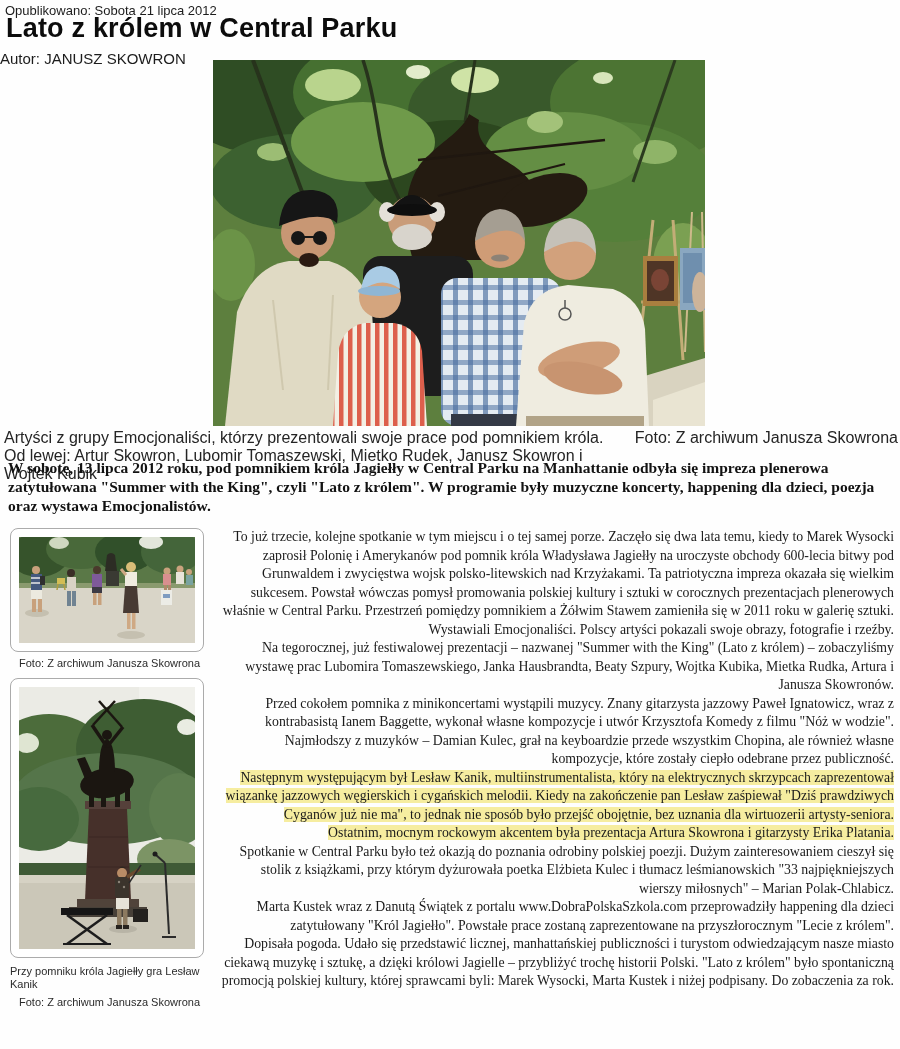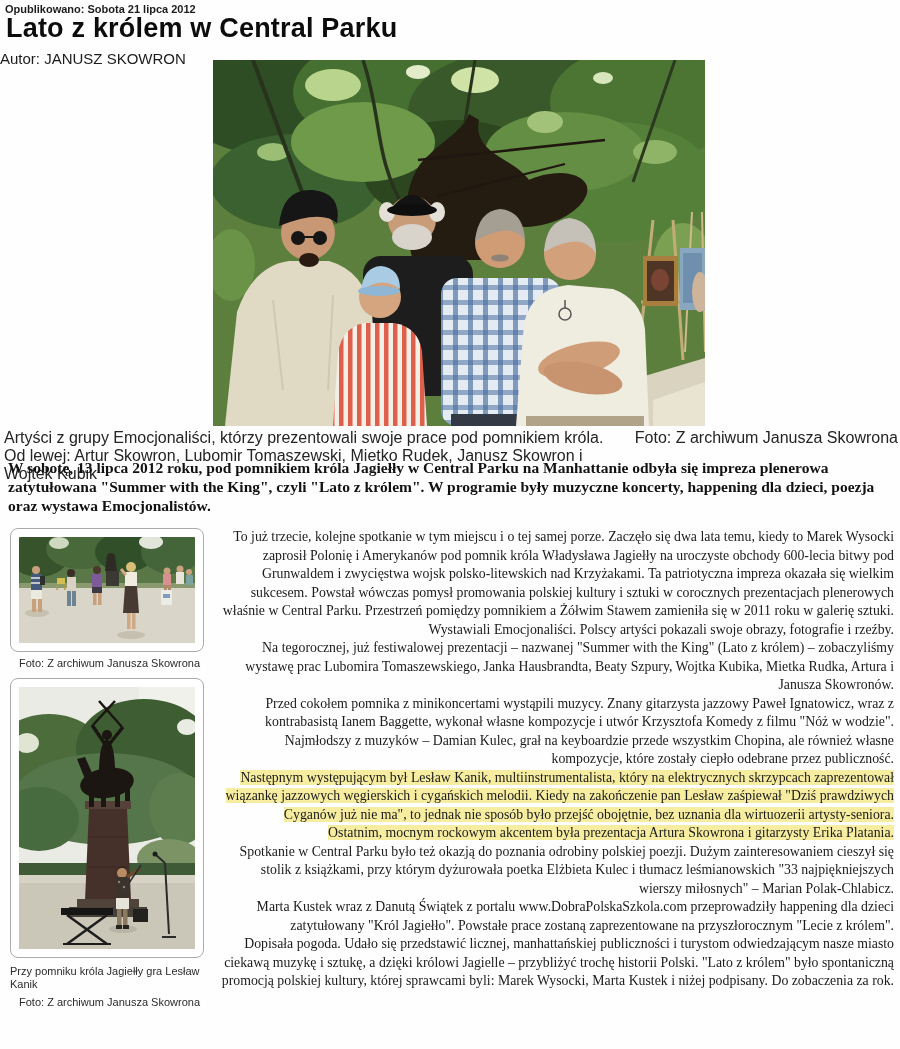--- a/index.html
+++ b/index.html
@@ -1,20 +1,20 @@
 <!DOCTYPE html>
 <html lang="pl"><head>
 <meta charset="utf-8">
 <style>
   html,body{margin:0;padding:0;background:#ffffff;}
   .page{
     position:relative;width:900px;height:1049px;background:#fefefe;
     overflow:hidden;font-family:"Liberation Sans",sans-serif;color:#1f1f1f;
   }
-  .published{position:absolute;left:5px;top:3px;font-size:11px;color:#1c1c1c;font-weight:bold;}
+  .published{position:absolute;left:5px;top:3px;font-size:13px;color:#1c1c1c;}
   .title{position:absolute;left:6px;top:13px;margin:0;
     font-family:Liberation Sans, sans-serif;font-weight:bold;font-size:27px;color:#0c0c0c;letter-spacing:.2px;}
   .author{position:absolute;left:0;top:50px;font-size:15px;color:#1c1c1c;}
 
   .main-photo{position:absolute;left:213px;top:60px;width:492px;height:366px;display:block;}
   .caption-row{position:absolute;left:4px;top:429px;width:894px;display:flex;
     justify-content:space-between;align-items:flex-start;font-size:16px;color:#242424;}
   .caption-row .cap{max-width:720px;}
   .caption-row .credit{white-space:nowrap;padding-left:12px;}
 

